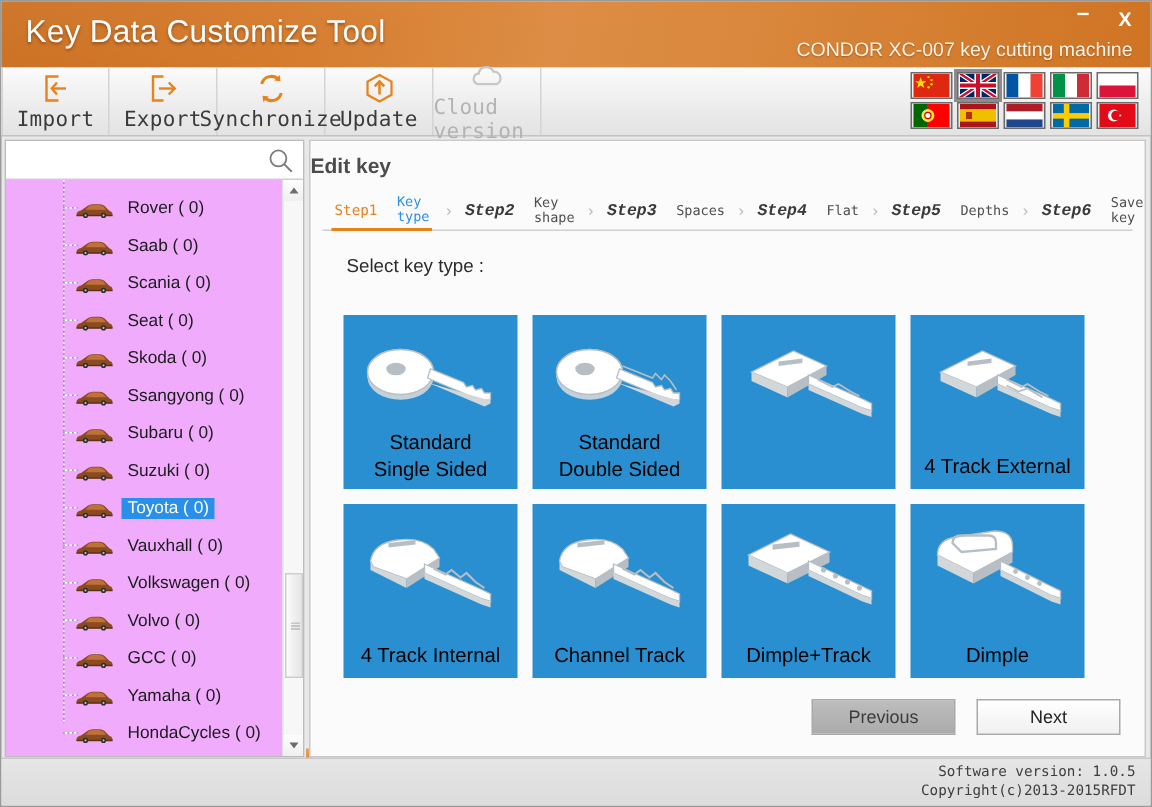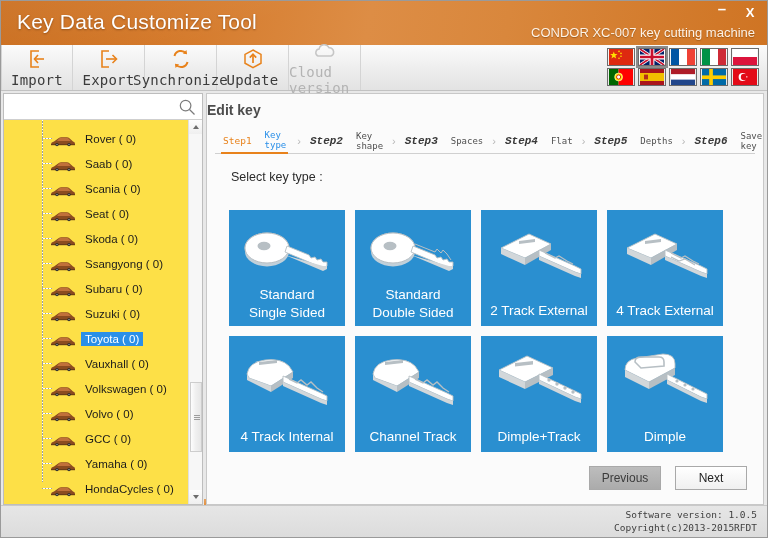--- a/index.html
+++ b/index.html
@@ -83,21 +83,21 @@
     height: 26px; border-bottom:1px solid #cfcfcf; position:relative; background:#fff;
     flex: 0 0 26px;
   }
   .search-input {
     position:absolute; left:4px; top:3px; width:166px; height:20px;
     border:none; outline:none; background:transparent;
     font-size: 12px; color:#333;
   }
   .search-icon { position:absolute; right:6px; top:4px; width:18px; height:18px; cursor:pointer;}
 
-  .tree-wrap { position:relative; flex:1; overflow:hidden; background:#fde047; }
+  .tree-wrap { position:relative; flex:1; overflow:hidden; background:#f0abfc; }
   .tree {
     position:absolute; left:0; top:0; right:14px; bottom:0;
     padding: 6px 0 0 0;
   }
   .tree-line { position:absolute; left:38px; top:0; bottom:22px; width:1px;
     background-image: linear-gradient(#ffffff 50%, #9aa0a6 50%);
     background-size: 1px 3px; }
   .node {
     position:relative; height: 25px; display:flex; align-items:center;
     padding-left: 46px; cursor:pointer;
@@ -194,30 +194,30 @@
     background: #2a8fd0; position:relative; cursor:pointer; overflow:hidden;
     display:flex; align-items:flex-end; justify-content:center;
   }
   .card .key-art {
     position:absolute; left:0; top: 8px; width:116px; height: 70px;
     display:flex; align-items:center; justify-content:center;
   }
   .card .key-art svg { display:block; }
   .card .cap {
     position:relative; z-index:2; width:116px; text-align:center;
-    color:#ffffff; font-size: 13.5px; line-height: 18px; padding-bottom: 6px;
+    color:#000000; font-size: 13.5px; line-height: 18px; padding-bottom: 6px;
     white-space: nowrap;
   }
   .card .cap.two { padding-bottom: 4px; }
 
   .action-row {
     position:absolute; right: 16px; bottom: 14px; display:flex; gap: 14px;
   }
   .btn {
-    width: 72px; height: 24px; font-size: 12px; color:#222;
+    width: 96px; height: 24px; font-size: 12px; color:#222;
     border:1px solid #a9a9a9; cursor:pointer;
     display:flex; align-items:center; justify-content:center;
   }
   .btn.grey { background: linear-gradient(#bdbdbd,#ababab); color:#3c3c3c; }
   .btn.white { background: linear-gradient(#ffffff,#f0f0f0); }
 
   
   .footer {
     position:absolute; left:0; bottom:0; width: 766px; height: 32px;
     background: linear-gradient(#e6e6e6,#dcdcdc);
@@ -697,23 +697,20 @@
             <svg viewBox="0 0 100 62" width="100" height="62">
               <path d="M12 26 L40 12 L62 22 L36 36 Z" fill="#ffffff" stroke="#b7bfc4" stroke-width=".9"></path>
               <path d="M12 26 L12 32 L36 43 L36 36 Z" fill="#d2d7da"></path>
               <path d="M36 36 L62 22 L62 28 L36 43 Z" fill="#b7bfc4"></path>
               <path d="M30 19 L46 17 L46 20 L30 22 Z" fill="#b7bfc4"></path>
               <path d="M50 28 L86 44 L92 47 L92 52 L86 50 L50 34 Z" fill="#ffffff" stroke="#b7bfc4" stroke-width=".9"></path>
               <path d="M50 34 L86 50 L92 52 L92 56 L86 54 L50 38 Z" fill="#d2d7da"></path>
               <path d="M56 31 L66 36 L70 34 L78 39 L84 42" fill="none" stroke="#b7bfc4" stroke-width="1.3"></path>
             </svg>
           </span>
-          <div class="cap">
-            <div>2 Track External</div>
-          </div>
         </div>
         <div class="card" style="background: rgb(42, 143, 208);">
           <span class="key-art">
             <svg viewBox="0 0 100 62" width="100" height="62">
               <path d="M12 26 L40 12 L62 22 L36 36 Z" fill="#ffffff" stroke="#b7bfc4" stroke-width=".9"></path>
               <path d="M12 26 L12 32 L36 43 L36 36 Z" fill="#d2d7da"></path>
               <path d="M36 36 L62 22 L62 28 L36 43 Z" fill="#b7bfc4"></path>
               <path d="M30 19 L46 17 L46 20 L30 22 Z" fill="#b7bfc4"></path>
               <path d="M50 28 L86 44 L92 47 L92 52 L86 50 L50 34 Z" fill="#ffffff" stroke="#b7bfc4" stroke-width=".9"></path>
               <path d="M50 34 L86 50 L92 52 L92 56 L86 54 L50 38 Z" fill="#d2d7da"></path>

